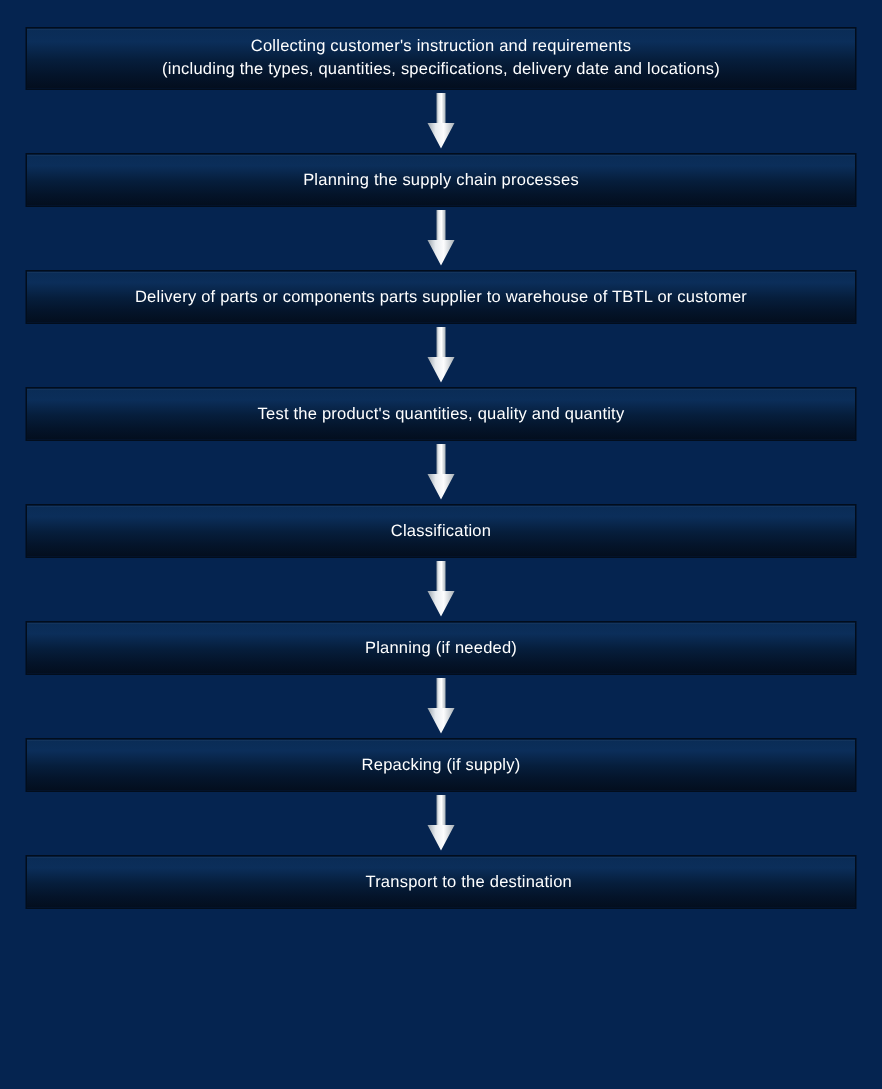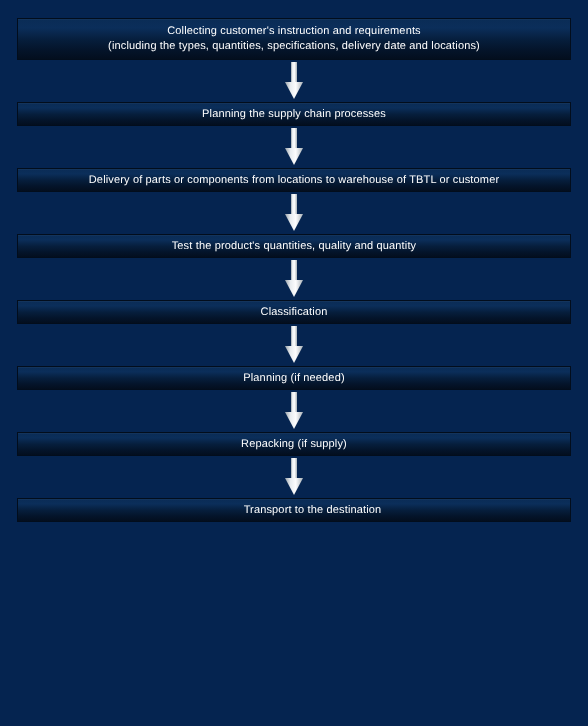--- a/index.html
+++ b/index.html
@@ -68,21 +68,21 @@
     font-size: 11px;
     line-height: 15px;
     letter-spacing: 0.15px;
     text-rendering: geometricPrecision;
   }
 
   .node.two-line {
     height: 42px;
   }
   .node.one-line {
-    height: 24px;
+    height: 36px;
   }
 
   .node-label {
     padding: 0 10px;
     white-space: pre-line;
   }
 
   
   .connector {
     height: 42px;
@@ -131,21 +131,21 @@
     </div>
 
     <div class="connector">
       <svg width="20" height="38" viewBox="0 0 20 38">
         <rect x="7" y="0" width="6" height="21" fill="url(#shaftGrad)"></rect>
         <polygon points="1,20 19,20 10,37" fill="url(#headGrad)"></polygon>
       </svg>
     </div>
 
     <div class="node one-line" style="color: rgb(255, 255, 255); border-color: rgb(2, 13, 28);">
-      <span class="node-label">Delivery of parts or components from locations to warehouse of TBTL or customer</span>
+      <span class="node-label">Delivery of parts or components parts supplier to warehouse of TBTL or customer</span>
     </div>
 
     <div class="connector">
       <svg width="20" height="38" viewBox="0 0 20 38">
         <rect x="7" y="0" width="6" height="21" fill="url(#shaftGrad)"></rect>
         <polygon points="1,20 19,20 10,37" fill="url(#headGrad)"></polygon>
       </svg>
     </div>
 
     <div class="node one-line" style="color: rgb(255, 255, 255); border-color: rgb(2, 13, 28);">

